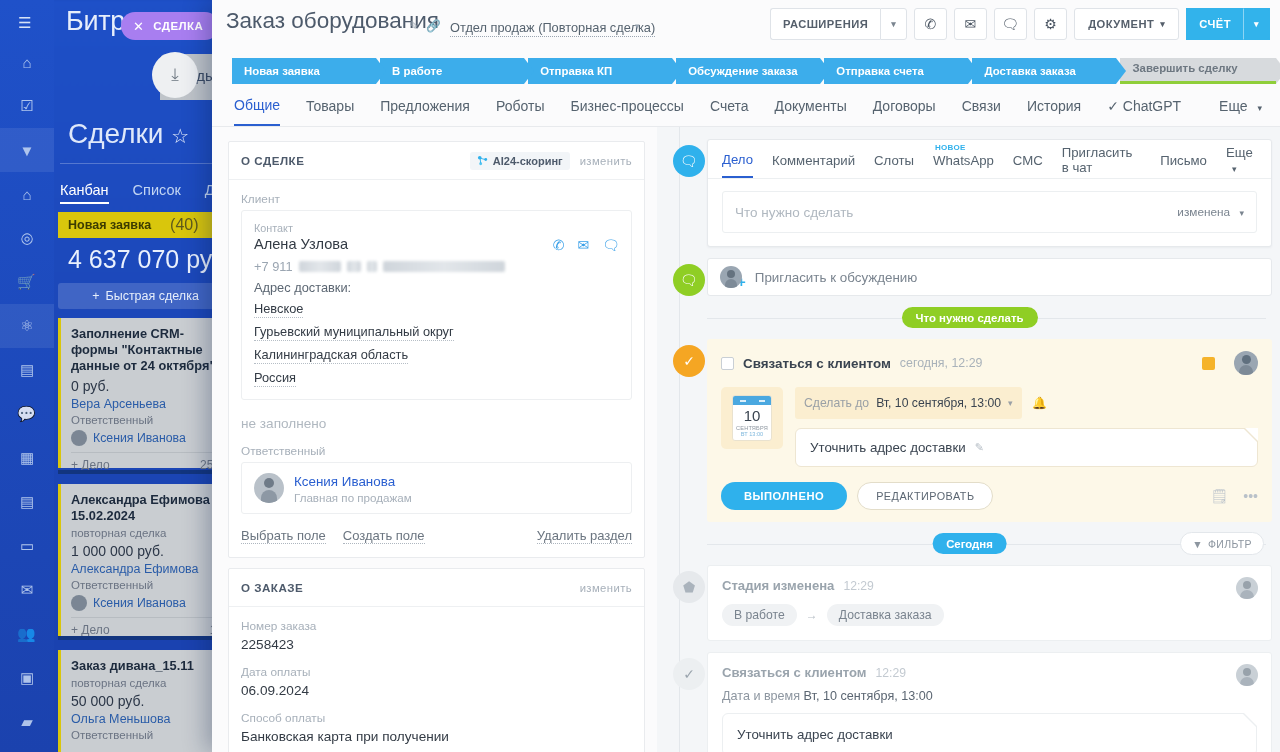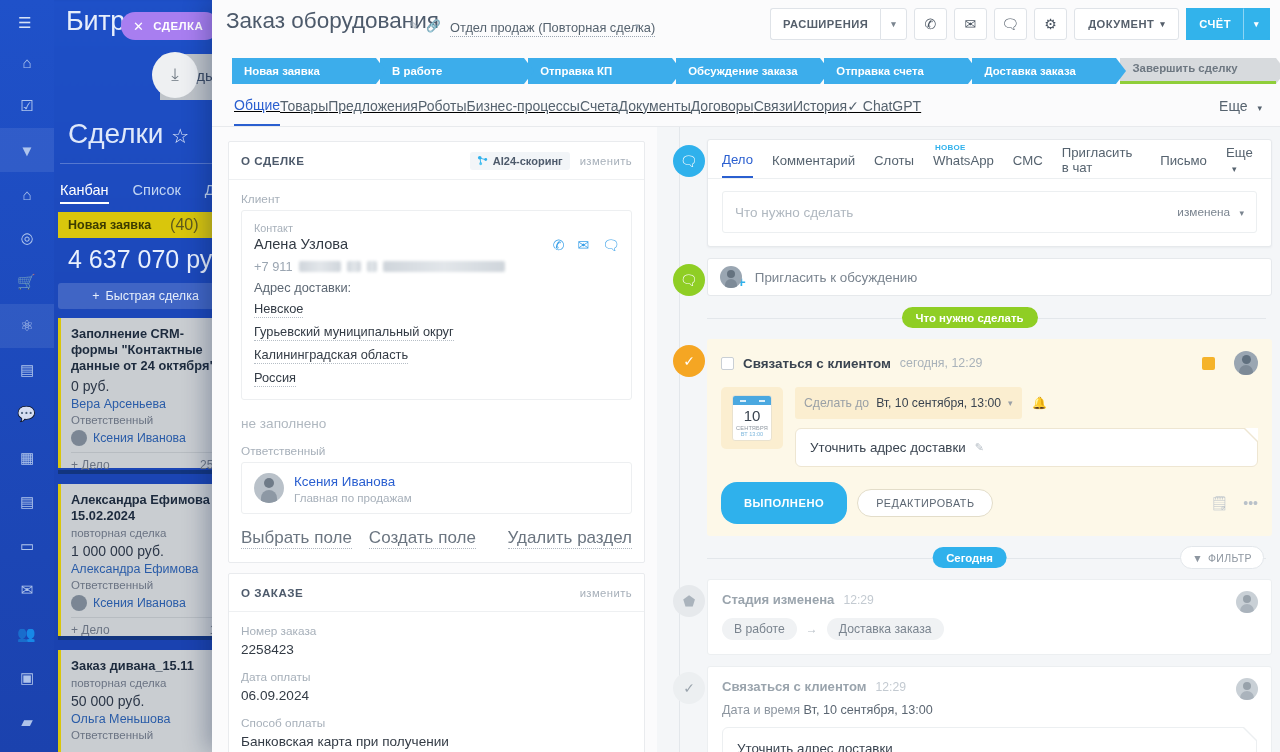--- a/index.html
+++ b/index.html
@@ -134,24 +134,23 @@
     border-left: 10px solid #3cadeb; z-index: 2;
   }
   .stage.last {
     background: #d7dadd; color: #6d7781; border-bottom: 3px solid #8fce3a;
     height: 26px; align-items: flex-start; padding-top: 4px;
   }
   .stage.last::after { border-left-color: #d7dadd; }
 
   
   .tabs {
-    display: flex; align-items: center; 
+    display: flex; align-items: center; gap: 26px;
     padding: 12px 18px 0 22px; border-bottom: 1px solid #e8eaed; height: 43px;
     position: relative;
-    text-decoration: underline;
   }
   .tab { font-size: 14px; color: #56636f; padding-bottom: 11px; cursor: pointer; white-space: nowrap;}
   .tab.active { color: #2a5fd0; border-bottom: 2px solid #2a5fd0; font-weight: 500; }
   .tab.more { position: absolute; right: 18px; color: #56636f; }
 
   
   .body { display: flex; height: 643px; }
   .left-col { width: 445px; padding: 14px 12px 0 16px; }
   .right-col { flex: 1; background: #f4f6f8; padding: 12px 8px 0 10px; position: relative; }
 
@@ -185,21 +184,21 @@
   .addr-line { font-size: 12.8px; color: #333b45; margin-top: 6px; border-bottom: 1px dotted #b6bec6; display:inline-block; padding-bottom:1px;}
 
   .resp-box { border: 1px solid #edeff1; border-radius: 3px; padding: 9px 12px; display: flex; align-items: center; gap: 10px; }
   .resp-av { width: 30px; height: 30px; border-radius: 50%; background: #b9c1c9; flex: none; overflow:hidden; position:relative;}
   .resp-av::after{content:"";position:absolute;left:7px;top:17px;width:16px;height:14px;border-radius:8px 8px 0 0;background:#8d98a4;}
   .resp-av::before{content:"";position:absolute;left:10px;top:5px;width:10px;height:10px;border-radius:50%;background:#6f7b88;}
   .resp-name { font-size: 13.4px; color: #2a5fd0; }
   .resp-role { font-size: 11.6px; color: #a7b0ba; margin-top: 1px; }
 
   .card-foot { display: flex; align-items: center; padding: 0 12px 13px 12px; }
-  .dotted-link { font-size: 17px; color: #6b7580; border-bottom: 1px dotted #aeb6bf; cursor: pointer; }
+  .dotted-link { font-size: 13px; color: #6b7580; border-bottom: 1px dotted #aeb6bf; cursor: pointer; }
   .card-foot .gap { margin-left: 17px; }
   .card-foot .right { margin-left: auto; }
 
   
   .act-rail { position: absolute; left: 22px; top: 0; bottom: 0; width: 1px; background: #e3e7eb; }
   .act-row { position: relative; padding-left: 40px; margin-bottom: 11px; }
   .act-bullet {
     position: absolute; left: 6px; top: 6px; width: 32px; height: 32px; border-radius: 50%;
     display: flex; align-items: center; justify-content: center; color: #fff; font-size: 14px; z-index:2;
   }
@@ -283,21 +282,21 @@
   .bubble .pen { color: #b6bec6; font-size: 11px; }
   .bubble.tailed::after {
     content: ""; position: absolute; right: -1px; top: -1px; width: 0; height: 0;
     border-top: 13px solid #fff; border-left: 13px solid transparent;
   }
   .bubble.tailed::before {
     content: ""; position: absolute; right: -1px; top: -1px; width: 0; height: 0;
     border-top: 15px solid #eee6d2; border-left: 15px solid transparent;
   }
   .task-foot { display: flex; align-items: center; gap: 10px; margin-top: 15px; }
-  .btn-done { background: #2fb1ec; color: #fff; border: none; border-radius: 16px; height: 42px;
+  .btn-done { background: #2fb1ec; color: #fff; border: none; border-radius: 16px; height: 28px;
     padding: 0 23px; font-size: 11.2px; font-weight: bold; letter-spacing: .5px; cursor: pointer;
     font-family: inherit;}
   .btn-edit { background: #fff; color: #5b6672; border: 1px solid #e3ddc9; border-radius: 16px; height: 28px;
     padding: 0 18px; font-size: 10.8px; letter-spacing: .5px; cursor: pointer; font-family: inherit;}
   .task-foot .rt { margin-left: auto; display: flex; align-items: center; gap: 15px; color: #b9c1c9; font-size: 14px; }
 
   
   .hist-card { background: #fff; border: 1px solid #eceff1; border-radius: 3px; padding: 12px 14px 14px 14px; position: relative;}
   .hist-top { display: flex; align-items: center; gap: 9px; }
   .hist-title { font-size: 13.1px; font-weight: bold; color: #9aa4ad; }

